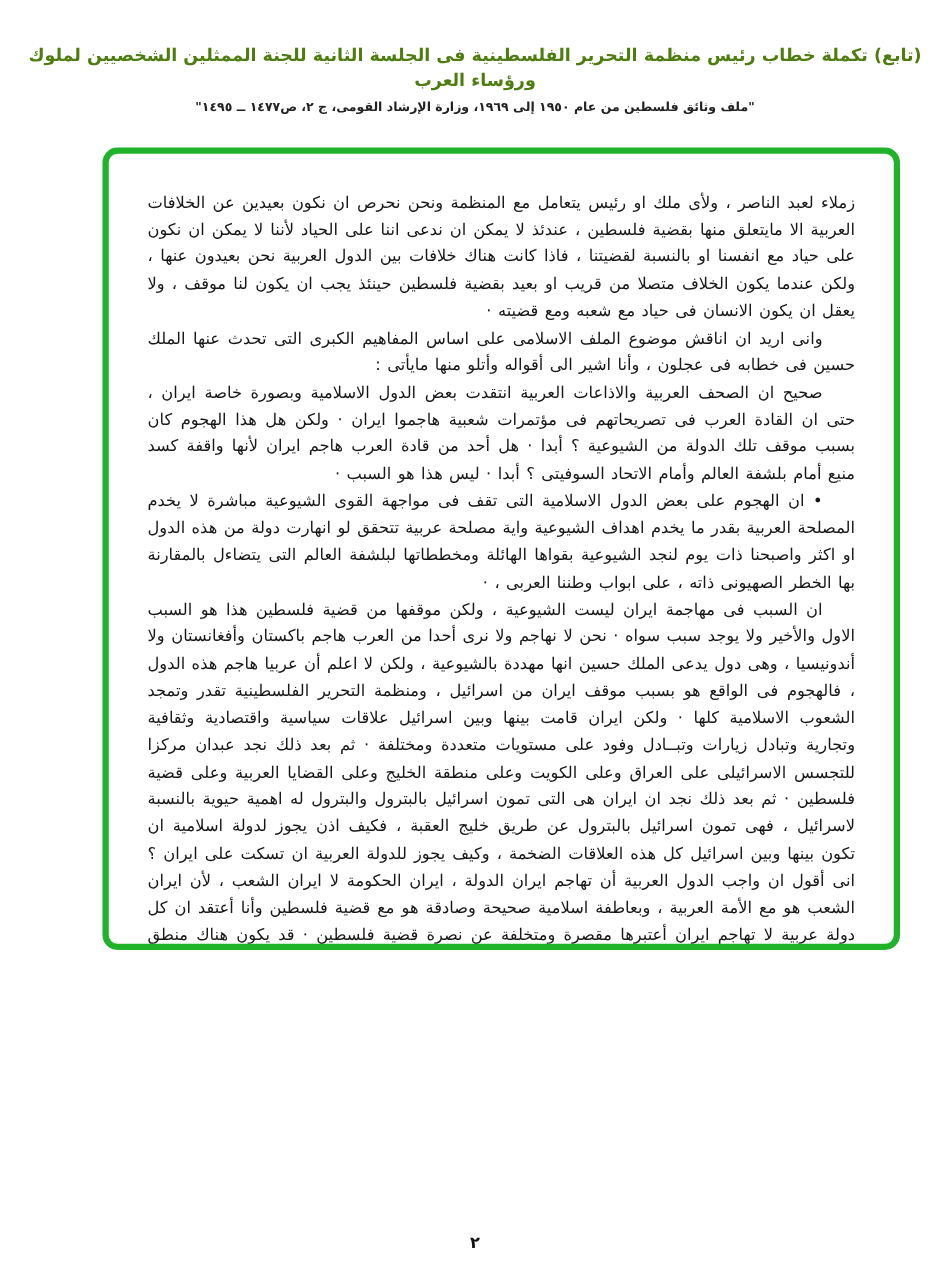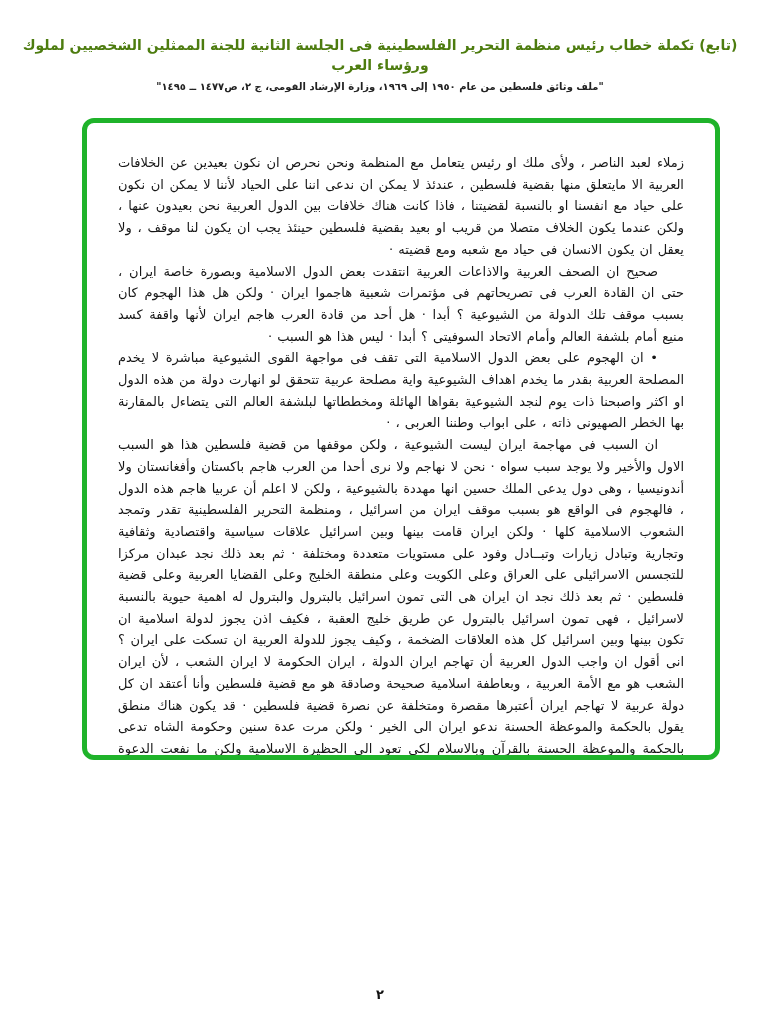--- a/index.html
+++ b/index.html
@@ -73,20 +73,21 @@
 
   <div class="doc-header">
     <div class="doc-title">(تابع) تكملة خطاب رئيس منظمة التحرير الفلسطينية فى الجلسة الثانية للجنة الممثلين الشخصيين لملوك ورؤساء العرب</div>
     <div class="doc-source">"ملف وثائق فلسطين من عام ١٩٥٠ إلى ١٩٦٩، وزارة الإرشاد القومى، ج ٢، ص١٤٧٧ ــ ١٤٩٥"</div>
   </div>
 
   <div class="green-frame" style="border-color: rgb(31, 179, 42);">
     <div class="doc-body">
 
     <p class="">زملاء لعبد الناصر ، ولأى ملك او رئيس يتعامل مع المنظمة ونحن نحرص ان نكون بعيدين عن الخلافات العربية الا مايتعلق منها بقضية فلسطين ، عندئذ لا يمكن ان ندعى اننا على الحياد لأننا لا يمكن ان نكون على حياد مع انفسنا او بالنسبة لقضيتنا ، فاذا كانت هناك خلافات بين الدول العربية نحن بعيدون عنها ، ولكن عندما يكون الخلاف متصلا من قريب او بعيد بقضية فلسطين حينئذ يجب ان يكون لنا موقف ، ولا يعقل ان يكون الانسان فى حياد مع شعبه ومع قضيته ·</p>
+        <p class="indent">وانى اريد ان اناقش موضوع الملف الاسلامى على اساس المفاهيم الكبرى التى تحدث عنها الملك حسين فى خطابه فى عجلون ، وأنا اشير الى أقواله وأتلو منها مايأتى :</p>
         <p class="indent">صحيح ان الصحف العربية والاذاعات العربية انتقدت بعض الدول الاسلامية وبصورة خاصة ايران ، حتى ان القادة العرب فى تصريحاتهم فى مؤتمرات شعبية هاجموا ايران · ولكن هل هذا الهجوم كان بسبب موقف تلك الدولة من الشيوعية ؟ أبدا · هل أحد من قادة العرب هاجم ايران لأنها واقفة كسد منيع أمام بلشفة العالم وأمام الاتحاد السوفيتى ؟ أبدا · ليس هذا هو السبب ·</p>
         <p class="indent">• ان الهجوم على بعض الدول الاسلامية التى تقف فى مواجهة القوى الشيوعية مباشرة لا يخدم المصلحة العربية بقدر ما يخدم اهداف الشيوعية واية مصلحة عربية تتحقق لو انهارت دولة من هذه الدول او اكثر واصبحنا ذات يوم لنجد الشيوعية بقواها الهائلة ومخططاتها لبلشفة العالم التى يتضاءل بالمقارنة بها الخطر الصهيونى ذاته ، على ابواب وطننا العربى ، ·</p>
         <p class="indent">ان السبب فى مهاجمة ايران ليست الشيوعية ، ولكن موقفها من قضية فلسطين هذا هو السبب الاول والأخير ولا يوجد سبب سواه · نحن لا نهاجم ولا نرى أحدا من العرب هاجم باكستان وأفغانستان ولا أندونيسيا ، وهى دول يدعى الملك حسين انها مهددة بالشيوعية ، ولكن لا اعلم أن عربيا هاجم هذه الدول ، فالهجوم فى الواقع هو بسبب موقف ايران من اسرائيل ، ومنظمة التحرير الفلسطينية تقدر وتمجد الشعوب الاسلامية كلها · ولكن ايران قامت بينها وبين اسرائيل علاقات سياسية واقتصادية وثقافية وتجارية وتبادل زيارات وتبــادل وفود على مستويات متعددة ومختلفة · ثم بعد ذلك نجد عبدان مركزا للتجسس الاسرائيلى على العراق وعلى الكويت وعلى منطقة الخليج وعلى القضايا العربية وعلى قضية فلسطين · ثم بعد ذلك نجد ان ايران هى التى تمون اسرائيل بالبترول والبترول له اهمية حيوية بالنسبة لاسرائيل ، فهى تمون اسرائيل بالبترول عن طريق خليج العقبة ، فكيف اذن يجوز لدولة اسلامية ان تكون بينها وبين اسرائيل كل هذه العلاقات الضخمة ، وكيف يجوز للدولة العربية ان تسكت على ايران ؟ انى أقول ان واجب الدول العربية أن تهاجم ايران الدولة ، ايران الحكومة لا ايران الشعب ، لأن ايران الشعب هو مع الأمة العربية ، وبعاطفة اسلامية صحيحة وصادقة هو مع قضية فلسطين وأنا أعتقد ان كل دولة عربية لا تهاجم ايران أعتبرها مقصرة ومتخلفة عن نصرة قضية فلسطين · قد يكون هناك منطق يقول بالحكمة والموعظة الحسنة ندعو ايران الى الخير · ولكن مرت عدة سنين وحكومة الشاه تدعى بالحكمة والموعظة الحسنة بالقرآن وبالاسلام لكى تعود الى الحظيرة الاسلامية ولكن ما نفعت الدعوة بالحسنى ومن ثم وجب ان ندفع الأذى بالأذى ، والاسلام يدعونا ان ندفع المنكر بايدينا أو بألسنتنا أو بقلوبنا وهذا أضعف الايمان ·</p>
       </div>
   </div>
 
   <div class="page-number">٢</div>
 
 </div>
 

